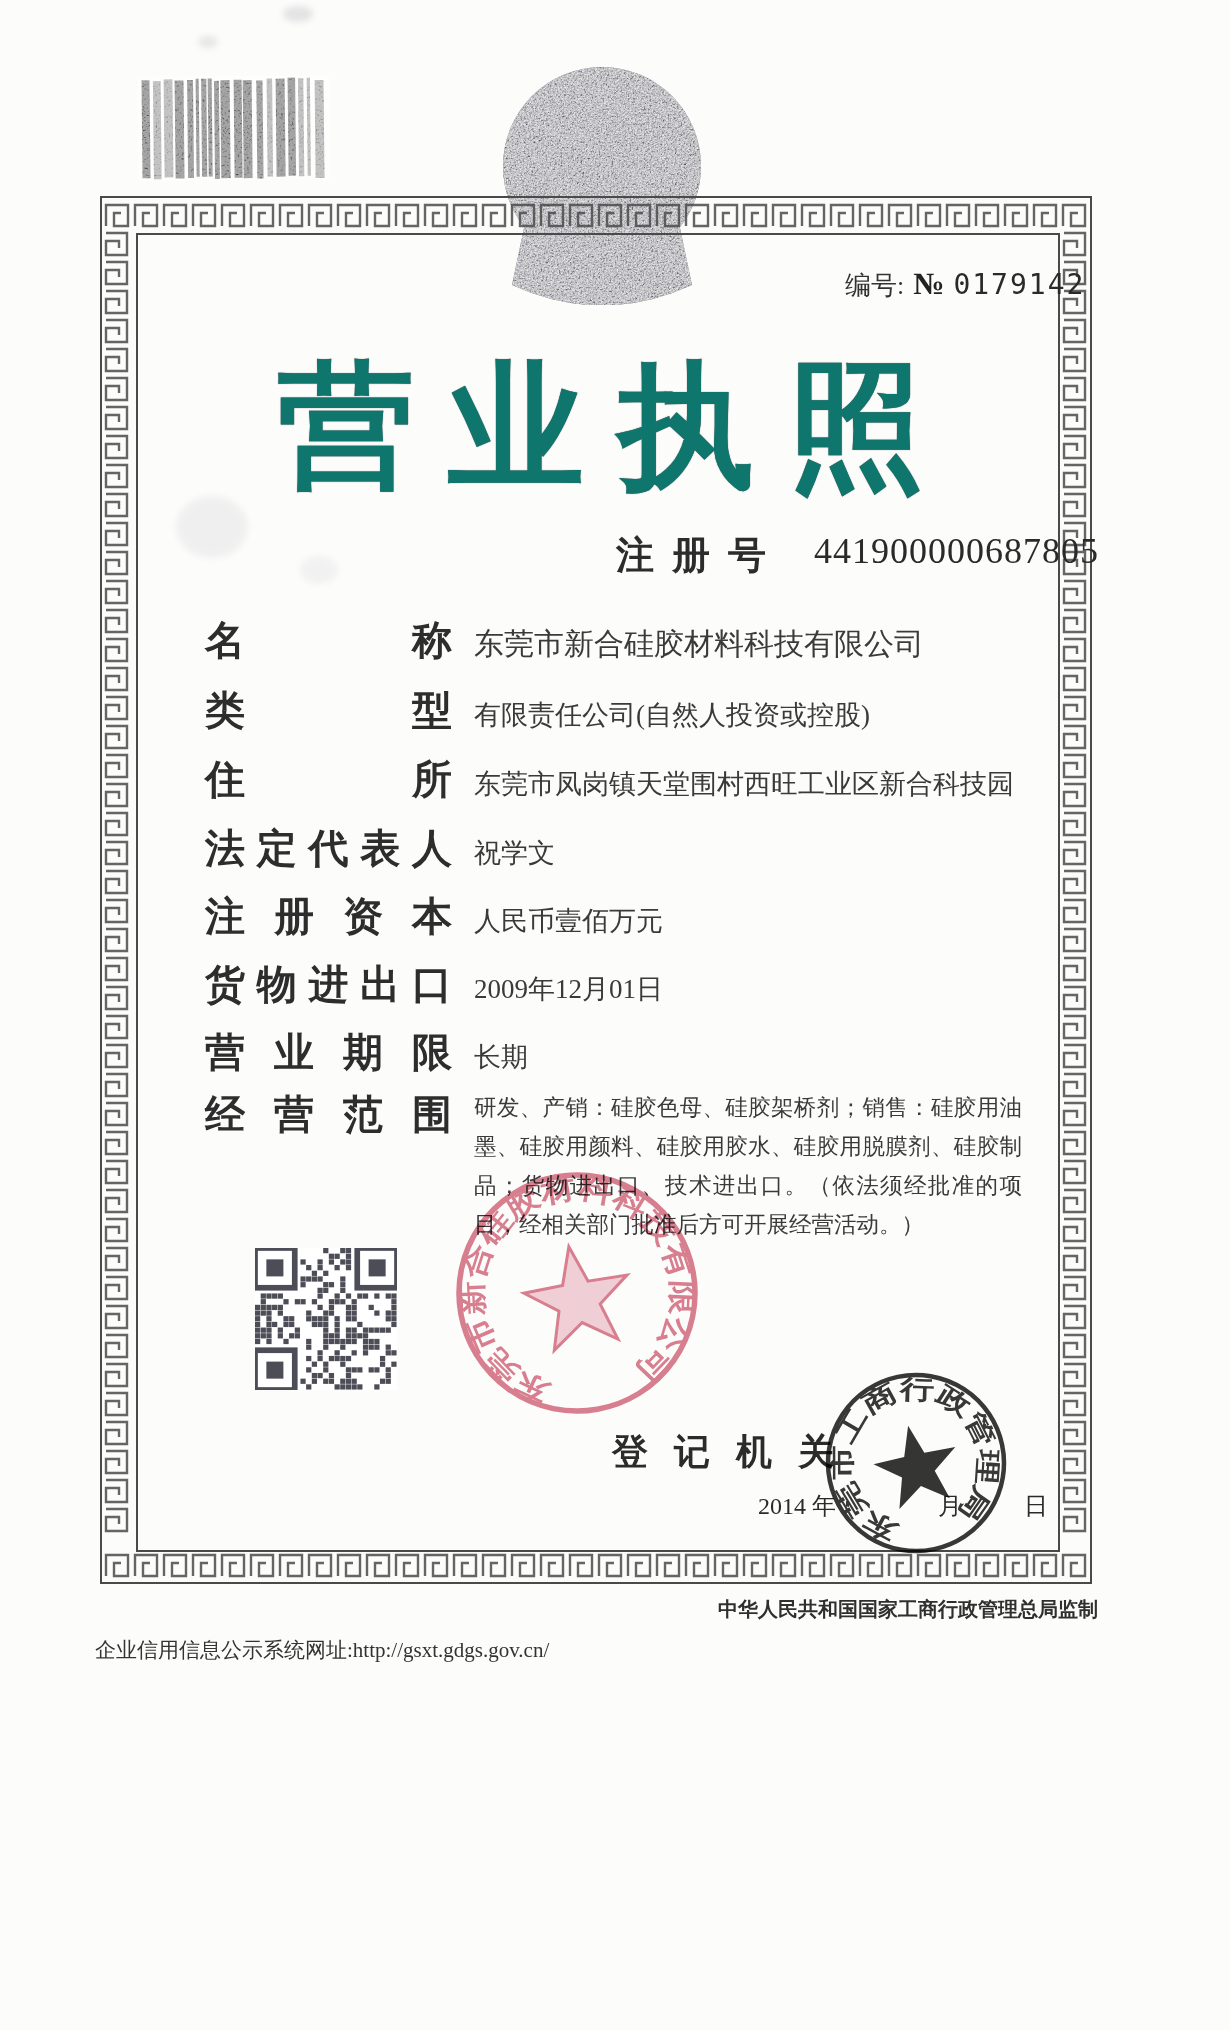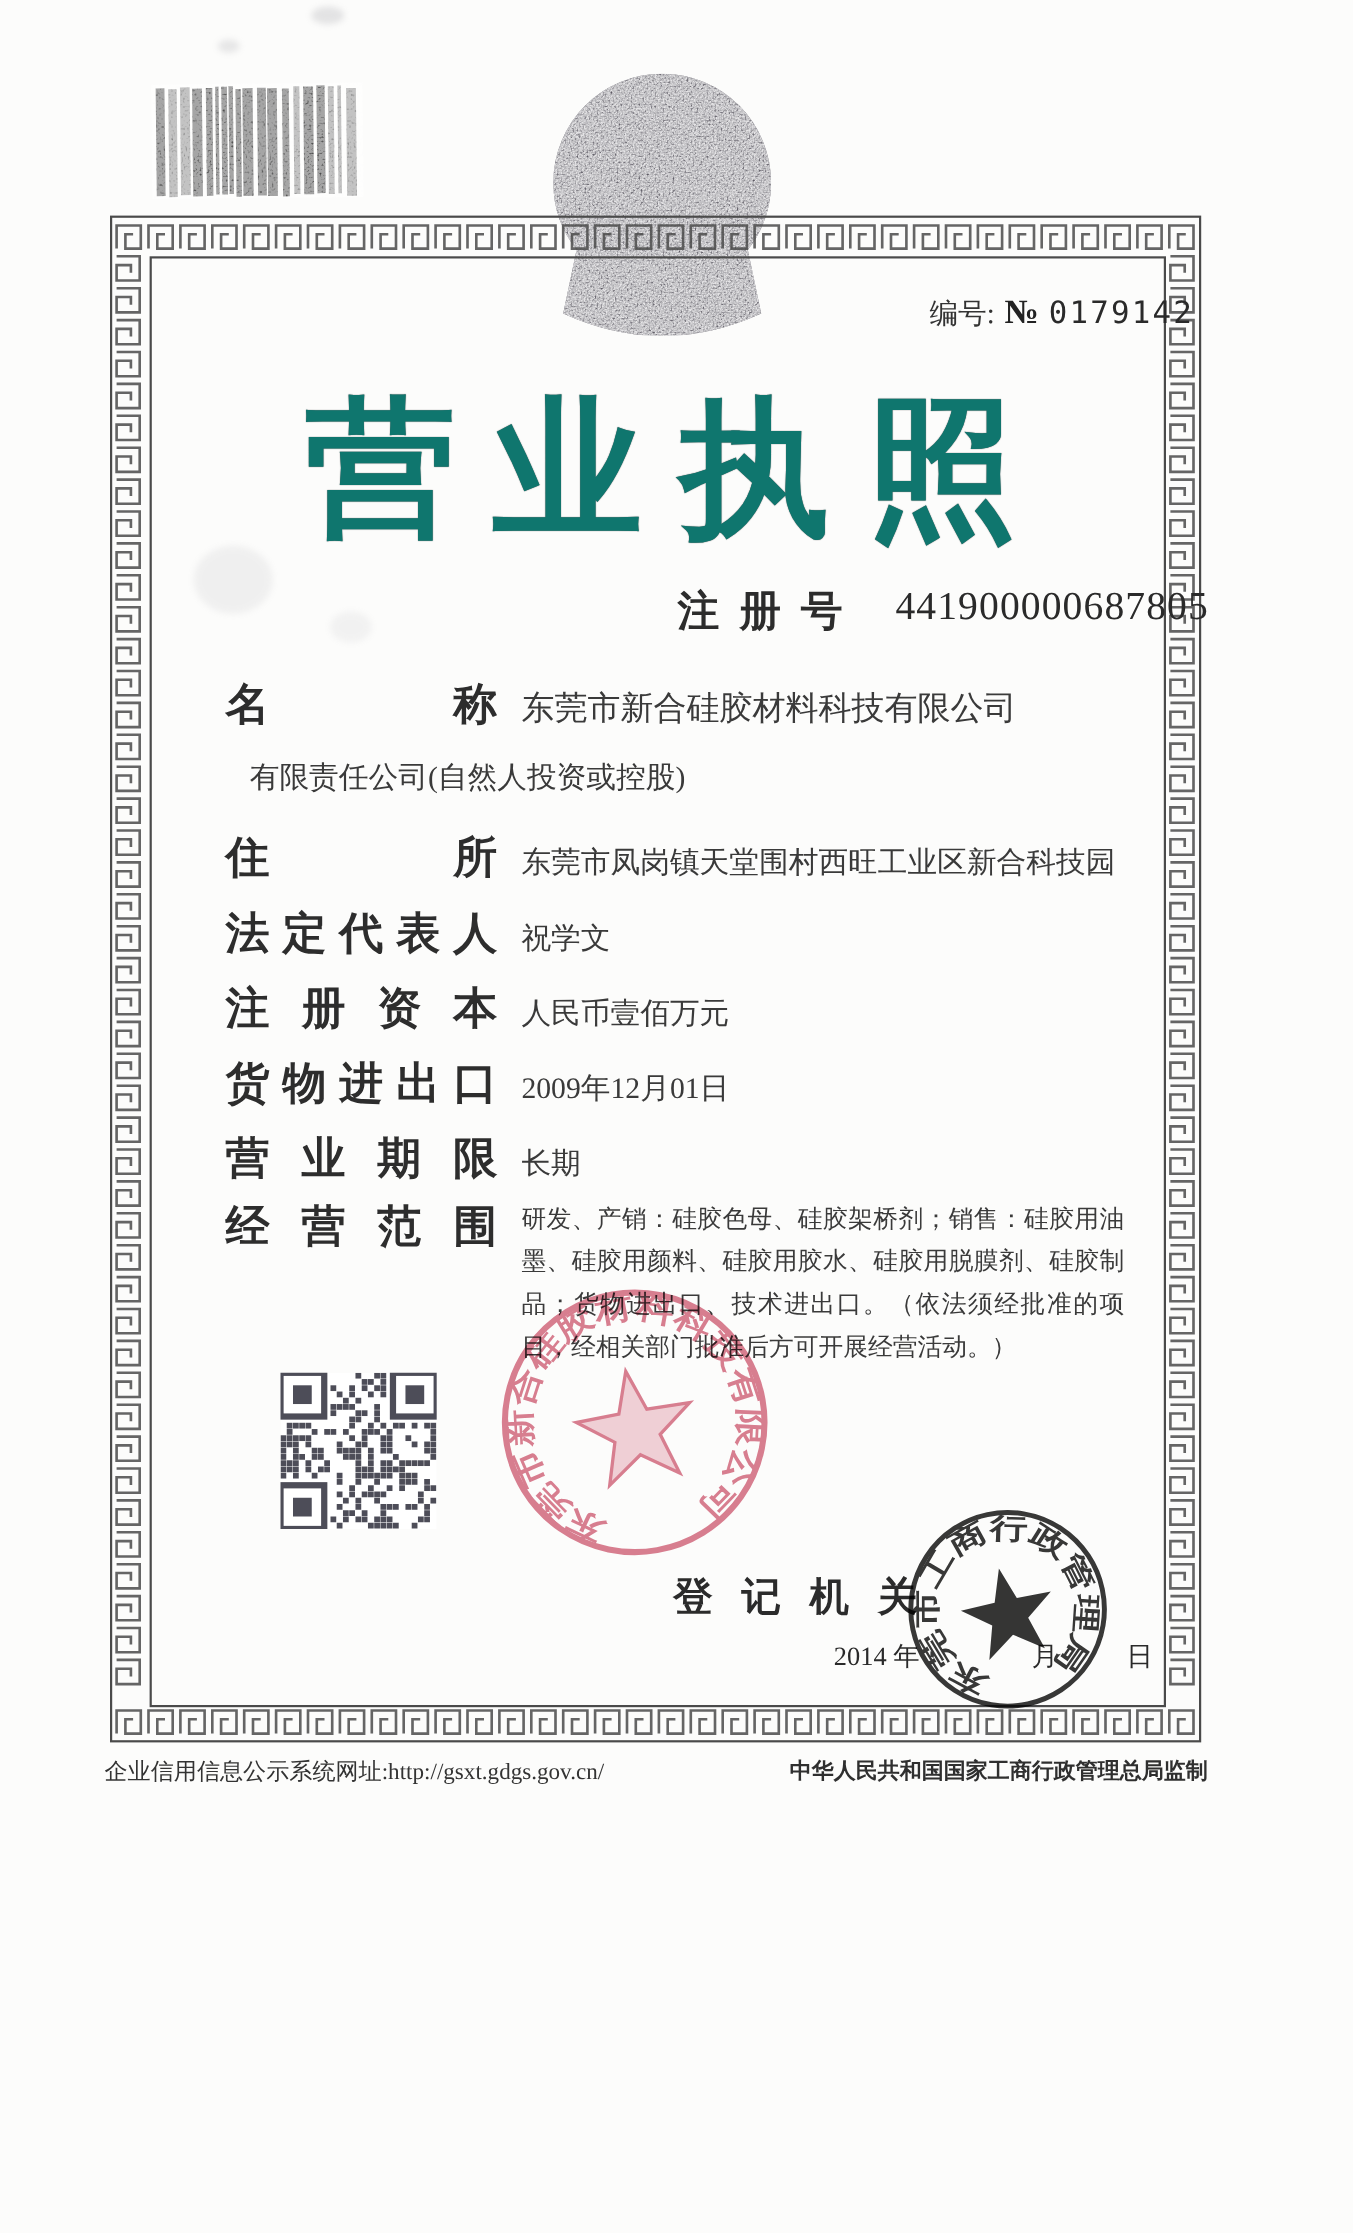--- a/index.html
+++ b/index.html
@@ -32,21 +32,21 @@
   .flabel{display:inline-block;width:247px;font-size:40px;line-height:46px;font-weight:bold;
           color:#2d2d2d;text-align:justify;text-align-last:justify;flex:0 0 auto;}
   .fvalue{margin-left:22px;font-size:27px;color:#3a3a3a;white-space:nowrap;}
   .fvalue.big{font-size:30px;}
   .fvalue.scope{white-space:normal;width:548px;font-size:22.5px;line-height:39px;text-align:justify;}
   
   .registrar{position:absolute;left:612px;top:1428px;font-size:36px;font-weight:bold;
              letter-spacing:26px;color:#2b2b2b;white-space:nowrap;}
   .dpart{position:absolute;top:1490px;font-size:24px;color:#2a2a2a;white-space:nowrap;}
   
-  .foot-left{position:absolute;left:95px;top:1596px;font-size:21px;color:#333;white-space:nowrap;text-align:right;}
+  .foot-left{position:absolute;left:95px;top:1636px;font-size:21px;color:#333;white-space:nowrap;text-align:right;}
   .foot-right{position:absolute;left:718px;top:1596px;font-size:20px;font-weight:bold;color:#2f2f2f;white-space:nowrap;}
   
   svg.seal{position:absolute;mix-blend-mode:multiply;}
 </style>
 </head>
 <body>
 
 <div class="sm" style="left:283px;top:6px;width:30px;height:16px;opacity:.25"></div>
 <div class="sm" style="left:198px;top:36px;width:20px;height:12px;opacity:.22"></div>
 <div class="sm" style="left:176px;top:496px;width:72px;height:62px;opacity:.12"></div>
@@ -281,20 +281,21 @@
 <div class="regline">
   <span class="lab">注册号</span>
   <span class="num">441900000687805</span>
 </div>
 
 <div class="frow" style="top:618px">
   <span class="flabel">名称</span>
   <span class="fvalue big">东莞市新合硅胶材料科技有限公司</span>
 </div>
 <div class="frow" style="top:688px">
+  <span class="flabel">类型</span>
   <span class="fvalue">有限责任公司(自然人投资或控股)</span>
 </div>
 <div class="frow" style="top:757px">
   <span class="flabel">住所</span>
   <span class="fvalue">东莞市凤岗镇天堂围村西旺工业区新合科技园</span>
 </div>
 <div class="frow" style="top:826px">
   <span class="flabel">法定代表人</span>
   <span class="fvalue">祝学文</span>
 </div>

